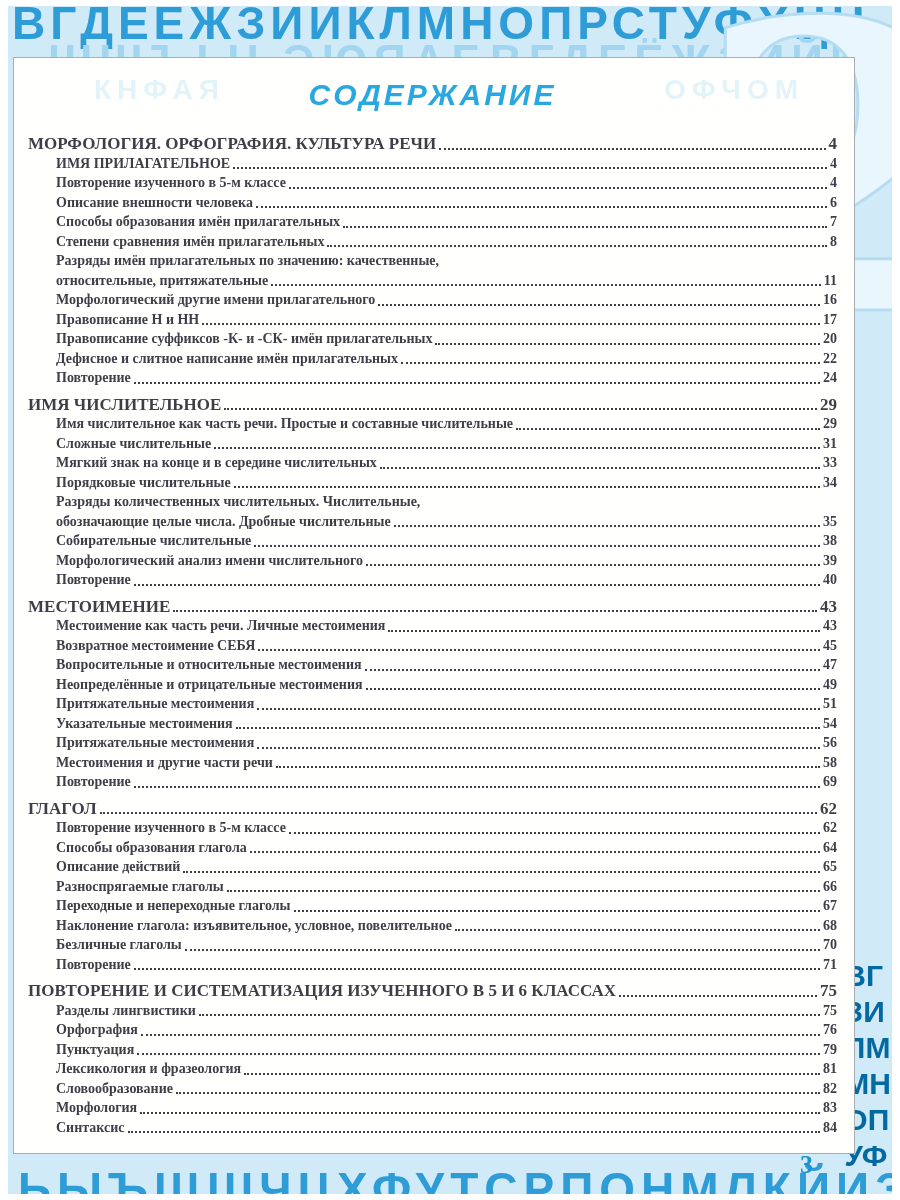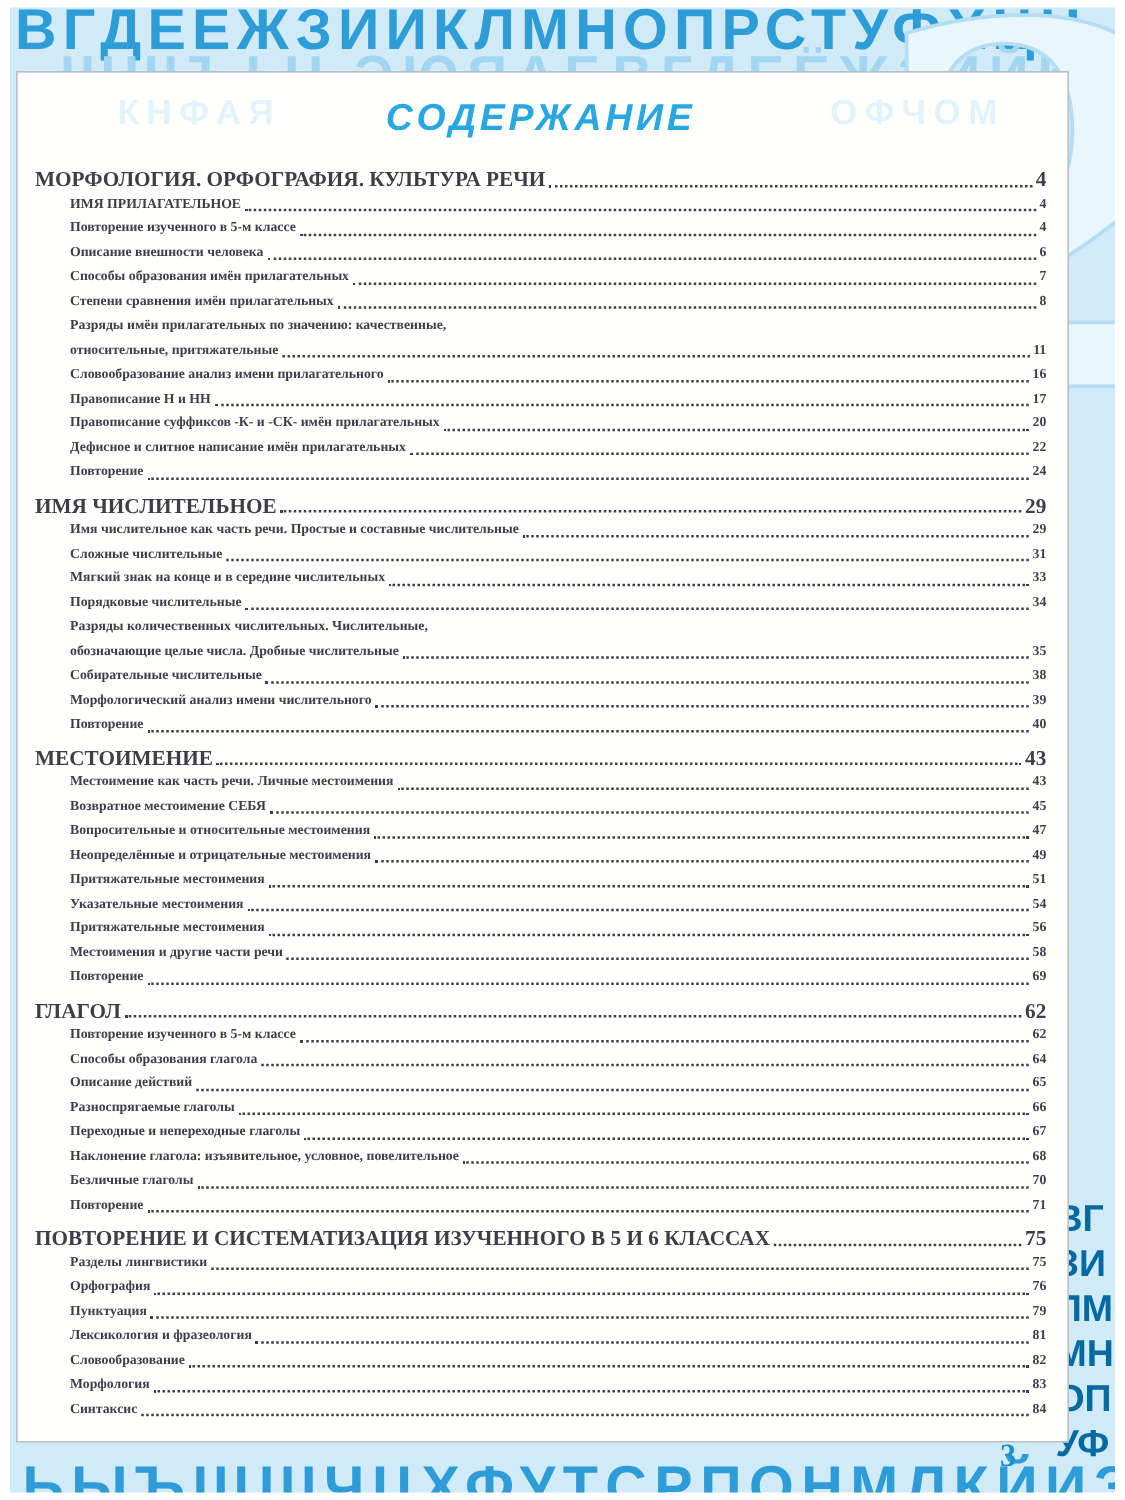--- a/index.html
+++ b/index.html
@@ -47,21 +47,21 @@
   .title {
     text-align:center;
     font-family:"Liberation Sans", sans-serif; font-weight:bold;
     font-size:30px; letter-spacing:3px; color:#29a7e0;
     margin-top:6px; margin-bottom:22px;font-style:italic;
   }
   .toc { position:relative; }
   .toc-section { margin-top:7px; }
   .toc-section:first-child { margin-top:0; }
   .toc-row {
-    display:flex; line-height:19.5px; font-size:11px;
+    display:flex; line-height:19.5px; font-size:14px;
     font-weight:bold; color:#3e3e48;
   }
   .toc-row.item { margin-left:28px; }
   .toc-row.head { font-size:17px; }
   .toc-label { flex:0 1 auto; }
   .toc-dots { flex:1 1 auto; min-width:8px; position:relative; margin:0 3px; }
   .toc-dots::after {
     content:""; position:absolute; left:0; right:0; bottom:4px;
     border-bottom:2px dotted #3e3e48;
   }
@@ -128,21 +128,21 @@
           </div>
           <div class="toc-row item">
             <span class="toc-label">Разряды имён прилагательных по значению: качественные,</span>
           </div>
           <div class="toc-row item">
             <span class="toc-label">относительные, притяжательные</span>
             <span class="toc-dots"></span>
             <span class="toc-page">11</span>
           </div>
           <div class="toc-row item">
-            <span class="toc-label">Словообразование анализ имени прилагательного</span>
+            <span class="toc-label">Морфологический другие имени прилагательного</span>
             <span class="toc-dots"></span>
             <span class="toc-page">16</span>
           </div>
           <div class="toc-row item">
             <span class="toc-label">Правописание Н и НН</span>
             <span class="toc-dots"></span>
             <span class="toc-page">17</span>
           </div>
           <div class="toc-row item">
             <span class="toc-label">Правописание суффиксов -К- и -СК- имён прилагательных</span>

